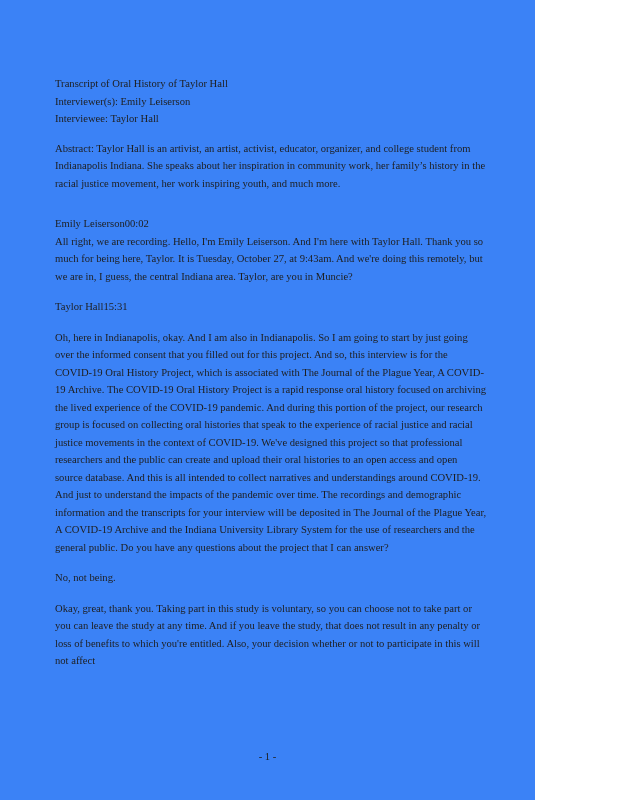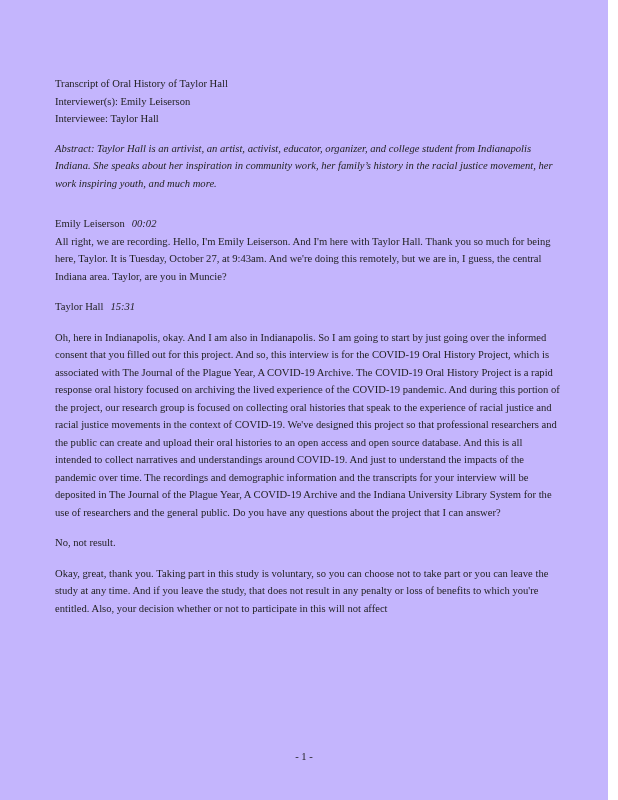--- a/index.html
+++ b/index.html
@@ -2,48 +2,45 @@
 <html><head>
 <meta charset="utf-8">
 <style>
   html, body {
     margin: 0;
     padding: 0;
     background: #ffffff;
   }
   .page {
     position: relative;
-    width: 608px;
+    width: 535px;
     height: 800px;
-    background: #c4b5fd;
+    background: #3b82f6;
     box-sizing: border-box;
     padding: 75px 48px 0 55px;
     font-family: "Liberation Serif", serif;
     font-size: 10.6px;
     line-height: 17.5px;
     color: #1e1e1e;
     overflow: hidden;
   }
   .doc-header {
     margin: 0 0 12px 0;
   }
   .doc-header .line {
     white-space: pre-wrap;
   }
   .abstract {
     margin: 0 0 23px 0;
     white-space: pre-wrap;
-    font-style: italic;
   }
   .entry {
     margin: 0 0 13px 0;
   }
   .speaker-line .ts {
-    margin-left: 7px;
-    font-style: italic;
   }
   .speech {
     margin: 0;
     white-space: pre-wrap;
   }
   .footer {
     position: absolute;
     left: 0;
     right: 0;
     top: 748px;
@@ -71,21 +68,21 @@
 
   <div class="entry">
     <div class="speaker-line"><span>Taylor Hall</span><span class="ts">15:31</span></div>
   </div>
 
   <div class="entry">
     <p class="speech">Oh, here in Indianapolis, okay. And I am also in Indianapolis. So I am going to start by just going over the informed consent that you filled out for this project. And so, this interview is for the COVID-19 Oral History Project, which is associated with The Journal of the Plague Year, A COVID-19 Archive. The COVID-19 Oral History Project is a rapid response oral history focused on archiving the lived experience of the COVID-19 pandemic. And during this portion of the project, our research group is focused on collecting oral histories that speak to the experience of racial justice and racial justice movements in the context of COVID-19. We've designed this project so that professional researchers and the public can create and upload their oral histories to an open access and open source database. And this is all intended to collect narratives and understandings around COVID-19. And just to understand the impacts of the pandemic over time. The recordings and demographic information and the transcripts for your interview will be deposited in The Journal of the Plague Year, A COVID-19 Archive and the Indiana University Library System for the use of researchers and the general public. Do you have any questions about the project that I can answer?</p>
   </div>
 
   <div class="entry">
-    <p class="speech">No, not result.</p>
+    <p class="speech">No, not being.</p>
   </div>
 
   <div class="entry">
     <p class="speech">Okay, great, thank you. Taking part in this study is voluntary, so you can choose not to take part or you can leave the study at any time. And if you leave the study, that does not result in any penalty or loss of benefits to which you're entitled. Also, your decision whether or not to participate in this will not affect</p>
   </div>
 </div>
 
   <div class="footer">- 1 -</div>
 </div>
 

